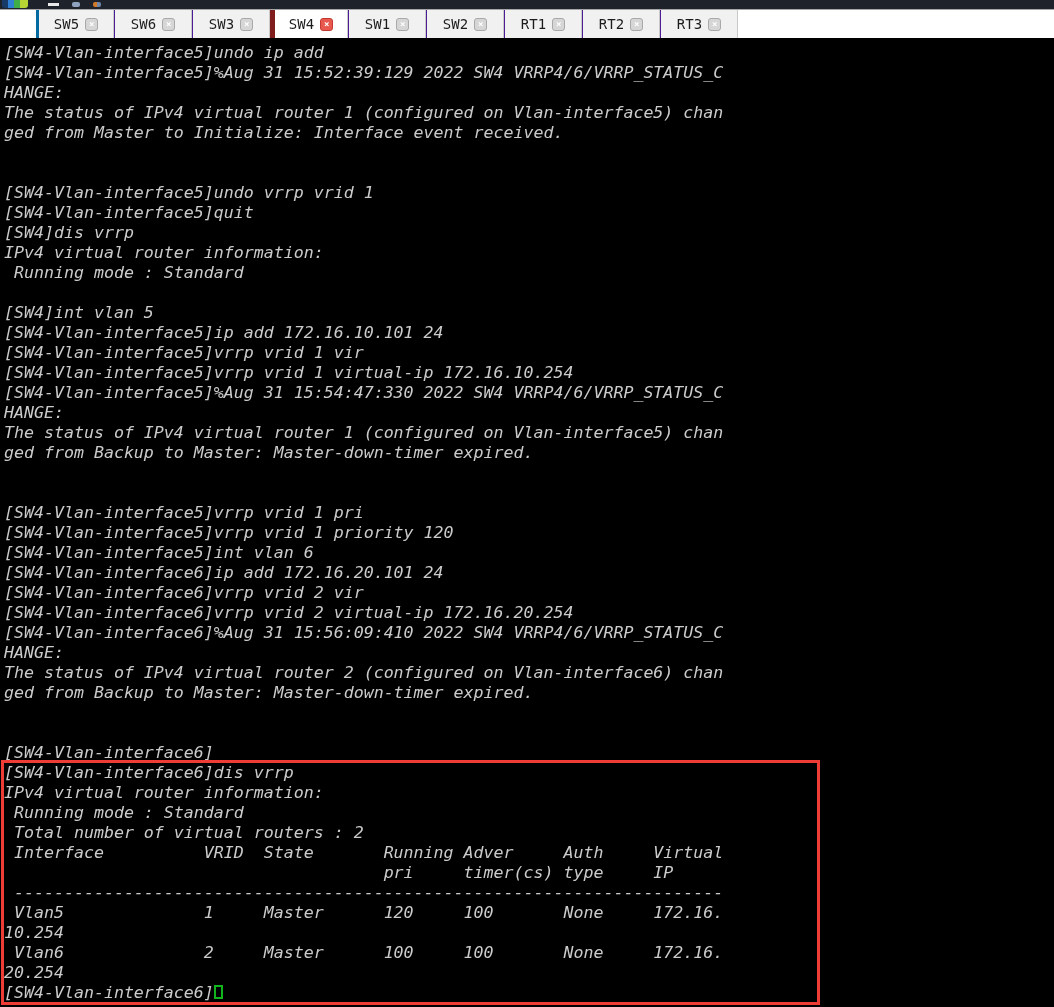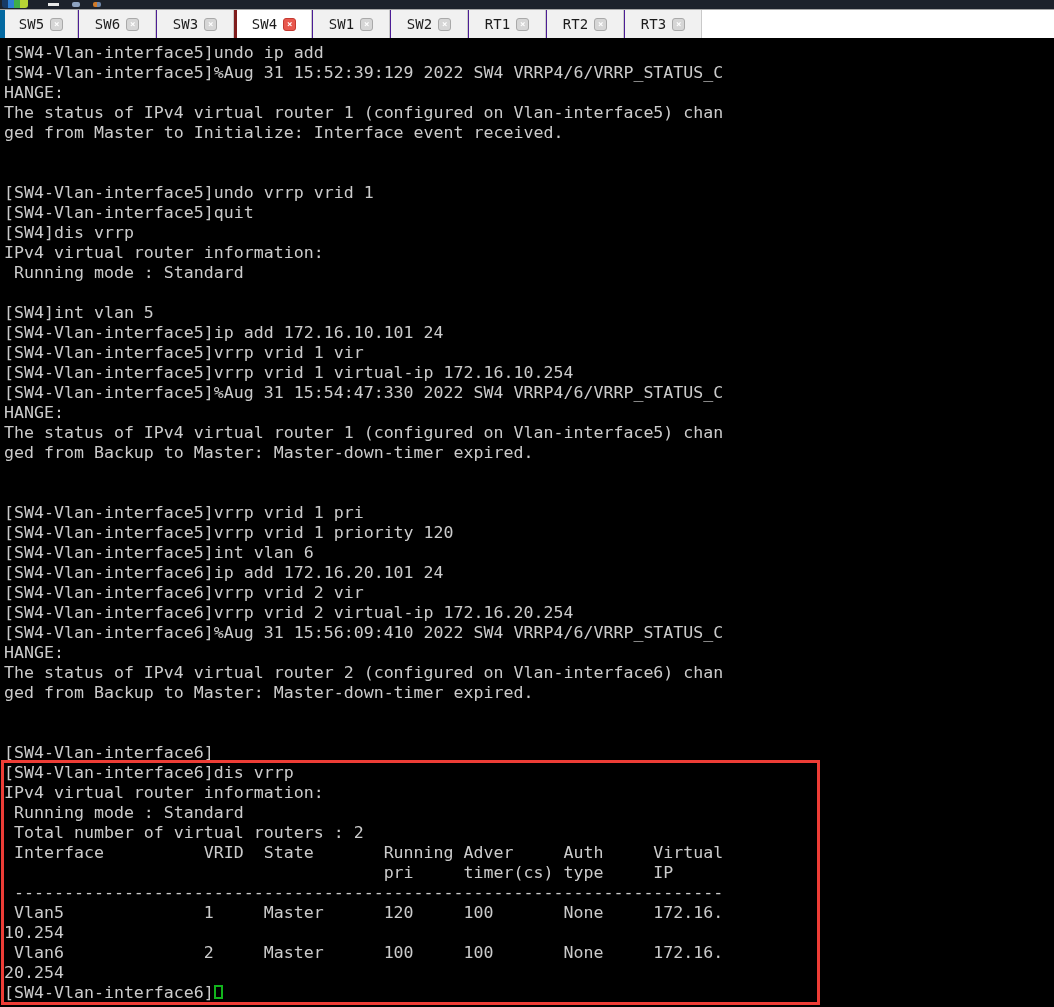--- a/index.html
+++ b/index.html
@@ -26,38 +26,38 @@
     position: absolute; left: 0; top: 9px; width: 1054px; height: 29px;
     background: #ffffff; border-top: 1px solid #a6a6a6;
     display: flex; align-items: stretch; z-index: 4;
   }
   .tab {
     width: 78px; height: 100%; background: #f1f1f1;
     border-right: 1px solid #c9c9c9; border-left: 1px solid #4c1d95;
     display: flex; align-items: center; justify-content: center; gap: 6px;
     cursor: pointer; user-select: none;
   }
-  .tab:first-child { border-left: 5px solid #0369a1; }
-  .tab.active { background: #ffffff; border-left: 3px solid #7f1d1d; }
+  .tab:first-child { border-left: 3px solid #0369a1; margin-left: 36px; }
+  .tab.active { background: #ffffff; border-left: 5px solid #7f1d1d; }
   .tab-label {
     font-size: 14px; color: #1c1c1c; letter-spacing: 0px;
     font-family: "DejaVu Sans Mono", monospace;
   }
   .tab-close {
     width: 13px; height: 13px; border-radius: 3px;
     background: #d6d6d6; border: 1px solid #a9a9a9;
     color: #ffffff; font-size: 9px; line-height: 11px; text-align: center;
     font-weight: bold; cursor: pointer; flex: 0 0 auto;
   }
   .tab.active .tab-close { background: #e8584e; border: 1px solid #c43a31; }
 
   
   .terminal {
     position: absolute; left: 0; top: 38px; width: 1054px; height: 969px;
-    background: #000000; z-index: 1;
+    background: #000000; z-index: 1; font-style: italic;
   }
   pre.term-text {
     position: absolute; left: 0; top: 0;
     padding: 5px 0 0 4px;
     font-family: "DejaVu Sans Mono", monospace;
     font-size: 16.6px; line-height: 20px;
     color: #cbcbcb; white-space: pre;
   }
   
   .highlight-box {

